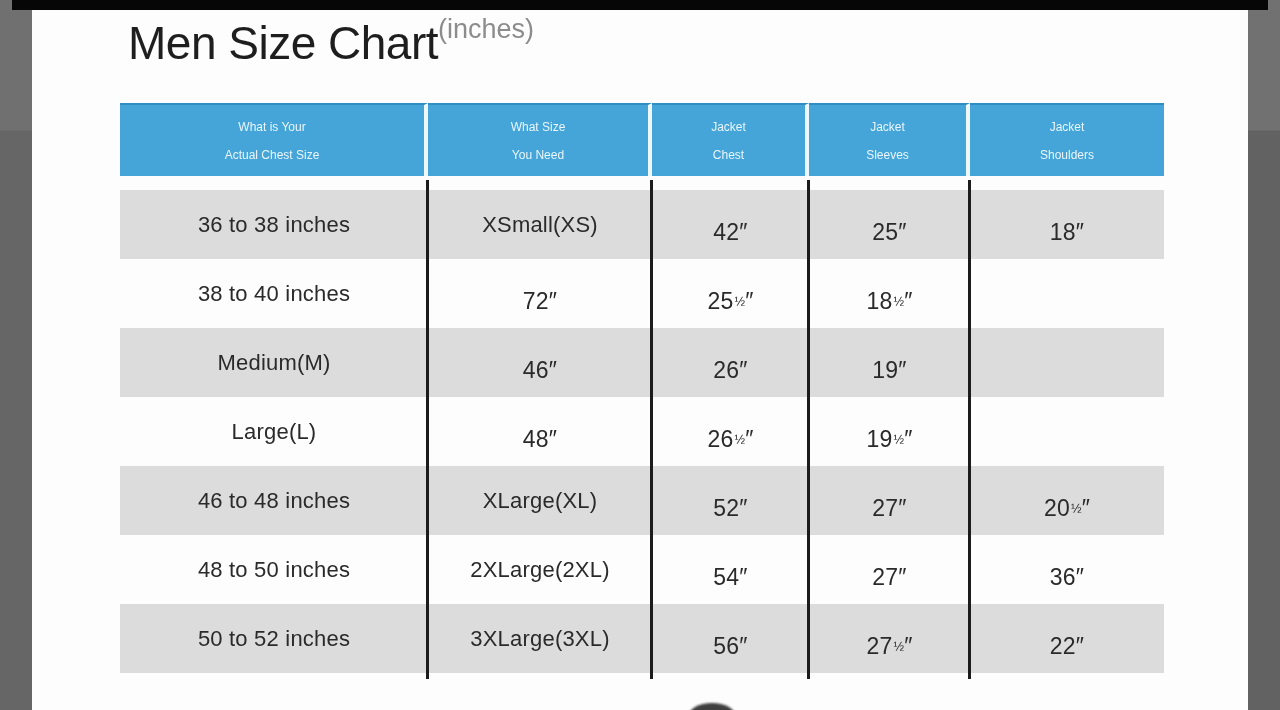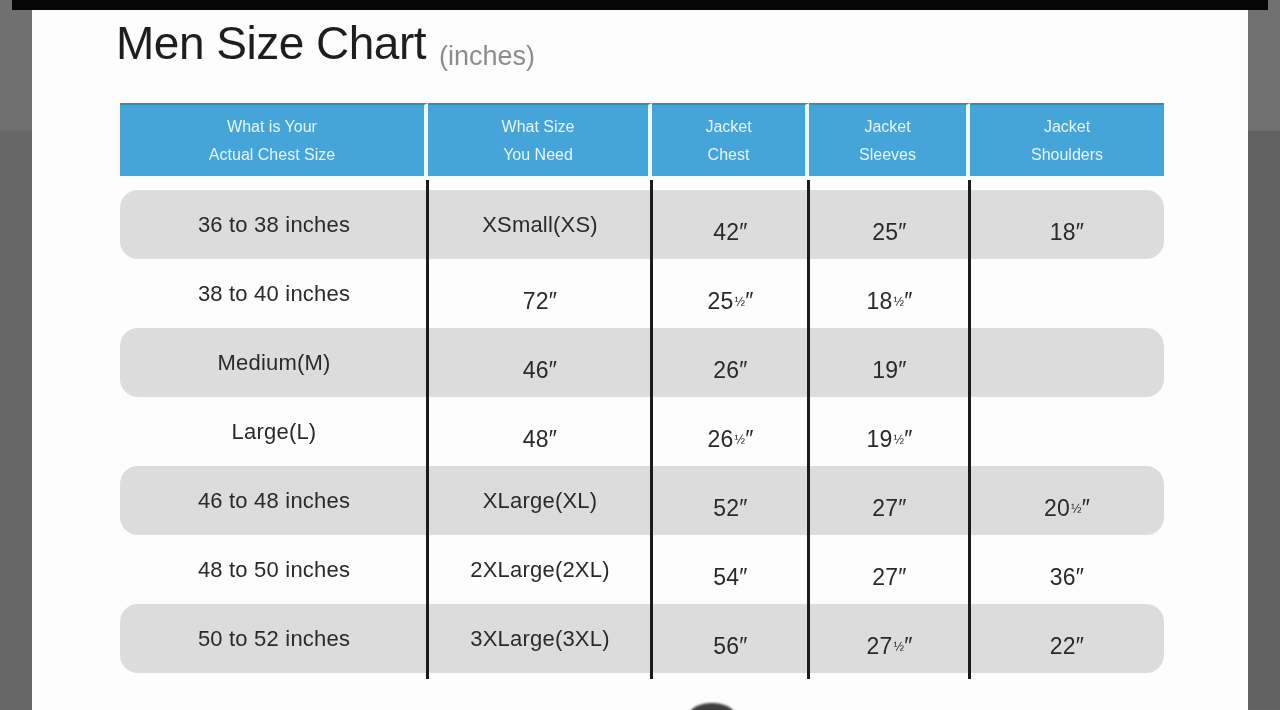--- a/index.html
+++ b/index.html
@@ -10,37 +10,37 @@
   }
   .stage { position:relative; width:1280px; height:710px; background:#FDFDFD; overflow:hidden; }
 
   
   .top-bar { position:absolute; top:0; left:12px; right:12px; height:10px; background:#060606; z-index:3; }
   .edge { position:absolute; top:0; bottom:0; width:32px; z-index:2; }
   .edge.left  { left:0;  background:linear-gradient(to bottom,#707070 0,#707070 130px,#666666 131px,#666666 100%); }
   .edge.right { right:0; background:linear-gradient(to bottom,#717171 0,#717171 130px,#626262 131px,#626262 100%); }
 
   
-  .title { position:absolute; left:116px; top:14px; display:flex; align-items:flex-end; gap:13px; white-space:nowrap; }
+  .title { position:absolute; left:128px; top:14px; display:flex; align-items:flex-start; white-space:nowrap; }
   .title-main { font-size:46px; line-height:58px; color:#1E1E1E; letter-spacing:-0.5px; }
   .title-sub  { font-size:27px; color:#8C8C8C; }
 
   
   .size-table { position:absolute; left:120px; top:103px; width:1044px; height:576px; }
   .grid-row { display:grid; grid-template-columns:308px 224px 157px 161px 194px; }
   .thead { height:73px; }
   .th {
     background:#45A5D8; border-top:2px solid #2E8EC2;
-    color:#E9F6FD; font-size:16px; line-height:28px; text-align:center;
+    color:#E9F6FD; font-size:12px; line-height:28px; text-align:center;
     display:flex; flex-direction:column; justify-content:center; align-items:center;
     box-sizing:border-box;
   }
   .th:not(:last-child){ border-right:4px solid #EDF7FC; }
   .tgap { height:14px; }
-  .tr { height:69px;border-radius:18px; }
+  .tr { height:69px; }
   .tr.odd  { background:#DCDCDC; }
   .tr.even { background:transparent; }
   .td {
     display:flex; align-items:center; justify-content:center;
     font-size:22px; color:#2A2A2A; letter-spacing:0.2px;
   }
   .td.num { font-size:23px;margin-top:16px; }
   .half { font-size:0.55em; vertical-align:0.32em; margin-left:1px; }
 
   

